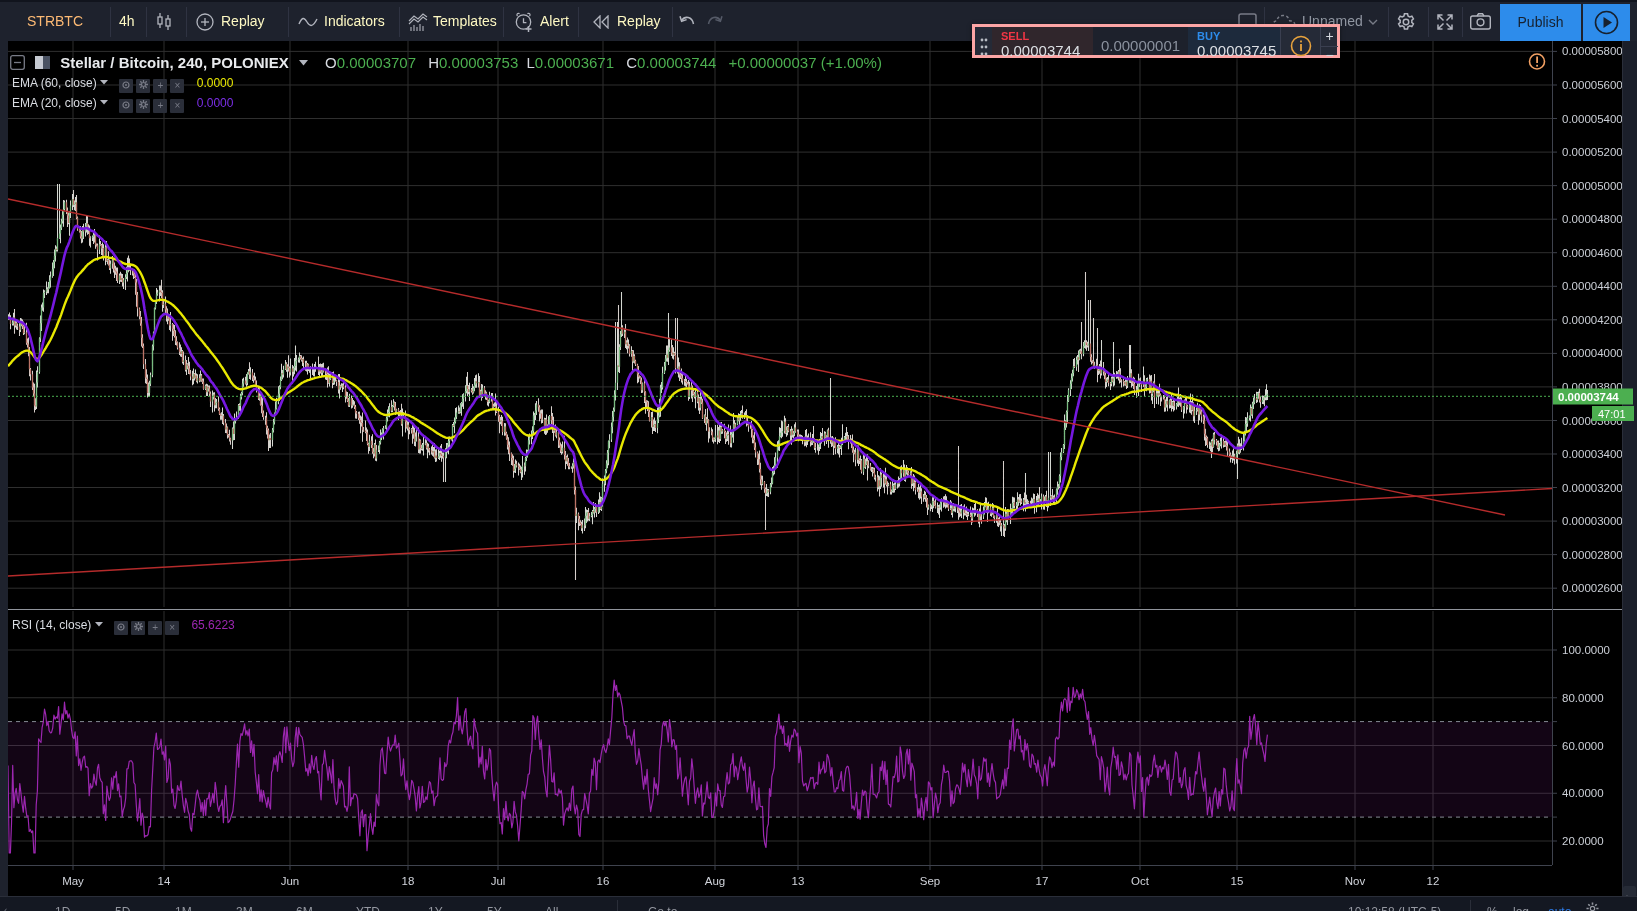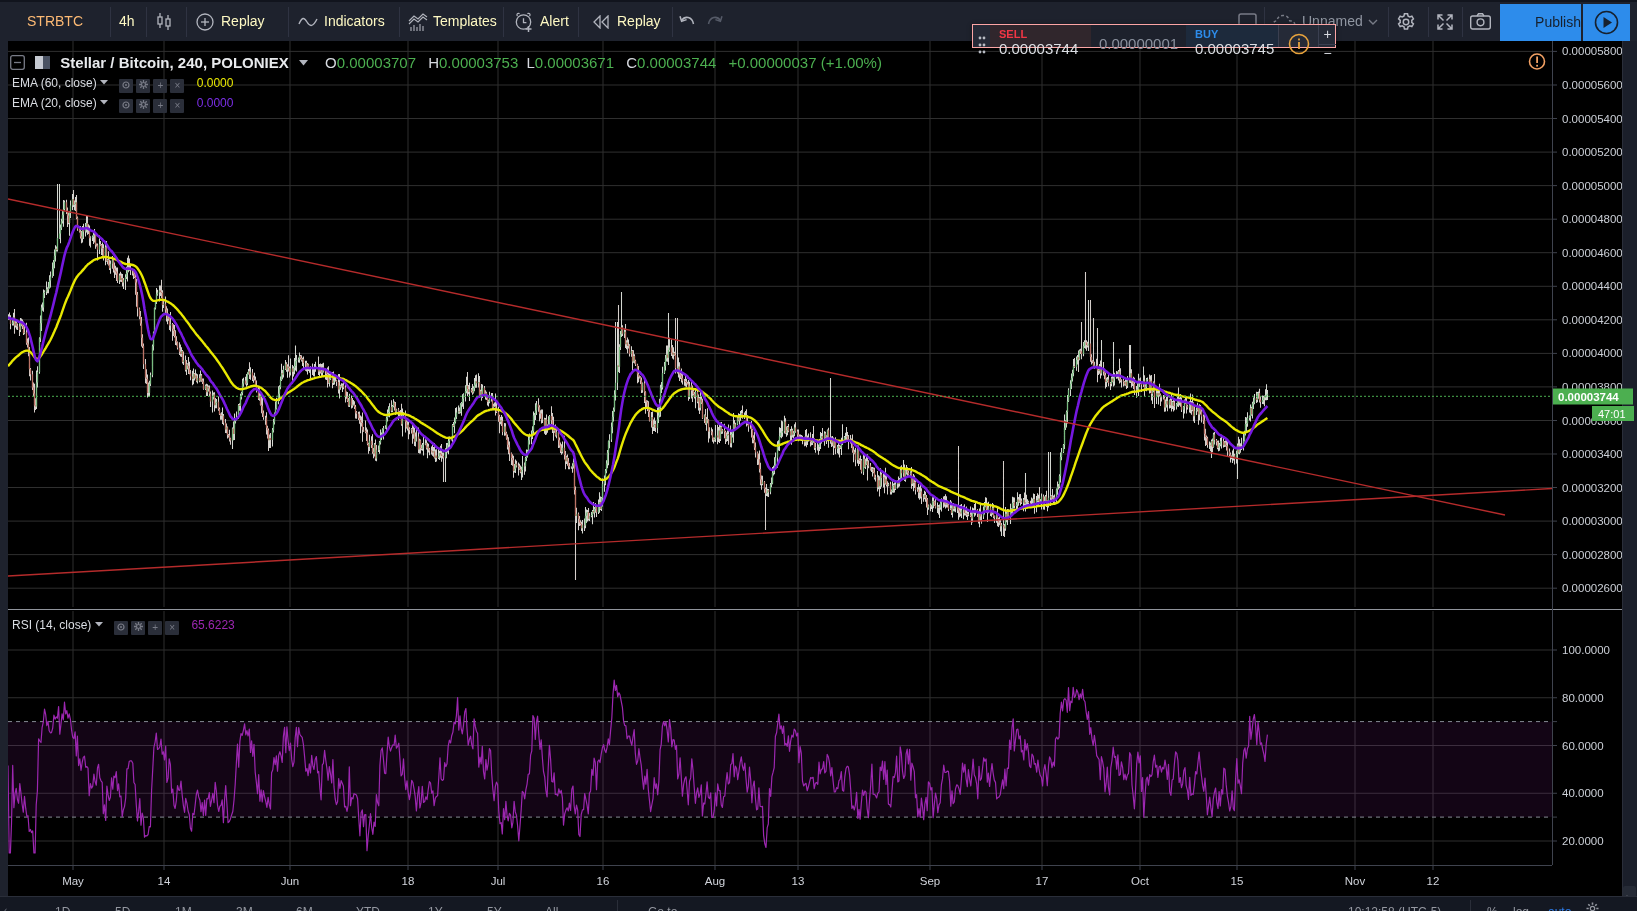--- a/index.html
+++ b/index.html
@@ -4,21 +4,21 @@
 html,body{width:1637px;height:911px;overflow:hidden;background:#000;font-family:"Liberation Sans",sans-serif}
 #wrap{position:relative;width:1637px;height:911px;background:#000}
 .abs{position:absolute}
 #topbar{left:0;top:0;width:1637px;height:41px;background:#1e222d;border-top:2px solid #11141d}
 .tsep{position:absolute;top:5px;width:1px;height:30px;background:#2f3342}
 .tbtn{position:absolute;top:0;height:39px;line-height:39px;color:#fef9c3;font-size:14px;white-space:nowrap}
 #botbar{left:0;top:896px;width:1637px;height:15px;background:#141822;border-top:1px solid #2a2e39}
 .bbtn{position:absolute;top:8px;color:#9598a1;font-size:12px}
 .legrow{position:absolute;color:#dadde3;font-size:12px;white-space:nowrap}
 .icobox{display:inline-block;width:14px;height:14px;background:#2a2e39;color:#787b86;font-size:10px;line-height:14px;text-align:center;vertical-align:-2px;margin-right:3px;border-radius:1px}
-#widget{position:absolute;left:972px;top:24px;height:24px;background:#252a37;border:1px solid #fca5a5;display:flex;box-shadow:0 1px 4px rgba(0,0,0,.5)}
+#widget{position:absolute;left:972px;top:24px;height:34px;background:#252a37;border:3px solid #fca5a5;display:flex;box-shadow:0 1px 4px rgba(0,0,0,.5)}
 </style></head><body>
 <div id="wrap">
 <svg class="abs" style="left:0;top:0" width="1637" height="911" viewBox="0 0 1637 911" shape-rendering="auto">
 <rect x="0" y="0" width="1637" height="911" fill="#000"></rect>
 <g stroke="#2f2f2f" stroke-width="1">
 <line x1="8" y1="51.4" x2="1552" y2="51.4"></line>
         <line x1="8" y1="85.0" x2="1552" y2="85.0"></line>
         <line x1="8" y1="118.5" x2="1552" y2="118.5"></line>
         <line x1="8" y1="152.1" x2="1552" y2="152.1"></line>
         <line x1="8" y1="185.6" x2="1552" y2="185.6"></line>
@@ -283,21 +283,21 @@
           <path d="M6.5 16 H2 V11.5 M2 16 L7.5 10.5"></path>
 <path d="M2 6.5 V2 H6.5 M2 2 L7.5 7.5"></path>
           <path d="M16 11.5 V16 H11.5 M16 16 L10.5 10.5"></path>
 </g>
       </svg>
 <svg class="abs" style="left:1470px;top:11px" width="21" height="17" viewBox="0 0 21 17">
 <rect x="0.7" y="3" width="19.6" height="13" rx="2" stroke="#b2b5be" stroke-width="1.4" fill="none"></rect>
 <path d="M7 3 L8.5 0.8 H12.5 L14 3" stroke="#b2b5be" stroke-width="1.4" fill="none"></path>
 <circle cx="10.5" cy="9.3" r="3.4" stroke="#b2b5be" stroke-width="1.4" fill="none"></circle>
 </svg>
-<div class="abs" style="left:1500px;top:2px;width:81px;height:37px;background:#2d8ceb;color:#17212e;font-size:14px;text-align:right;line-height:37px">Publish</div>
+<div class="abs" style="left:1500px;top:2px;width:81px;height:37px;background:#2d8ceb;color:#17212e;font-size:14px;text-align:center;line-height:37px">Publish</div>
 <div class="abs" style="left:1583px;top:2px;width:47px;height:37px;background:#2d8ceb"></div>
 <svg class="abs" style="left:1592px;top:6px" width="29" height="29" viewBox="0 0 29 29">
 <circle cx="14.5" cy="14.5" r="11" stroke="#17212e" stroke-width="1.6" fill="none"></circle>
 <path d="M11.5 9 L20 14.5 L11.5 20 Z" fill="#17212e"></path>
 </svg>
 </div>
 
 <div class="legrow" style="left:10px;top:54px;font-size:15px">
 <svg width="15" height="15" viewBox="0 0 15 15" style="vertical-align:-2px">
         <rect x="0.7" y="0.7" width="13.6" height="13.6" rx="2" fill="none" stroke="#787b86" stroke-width="1.3"></rect>

